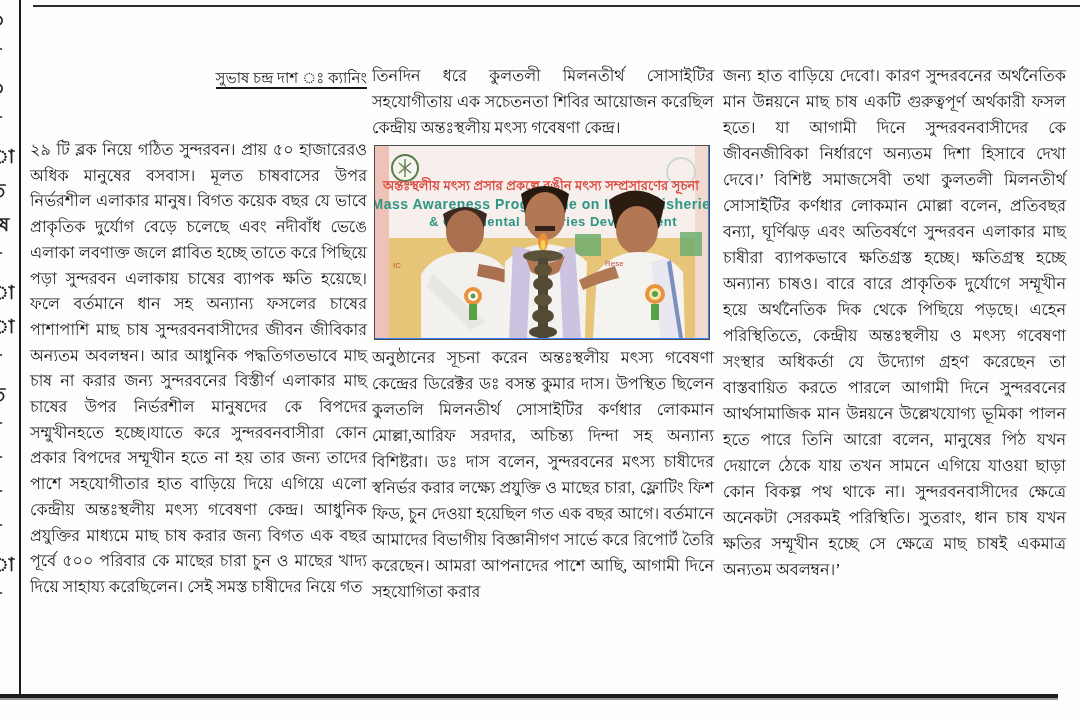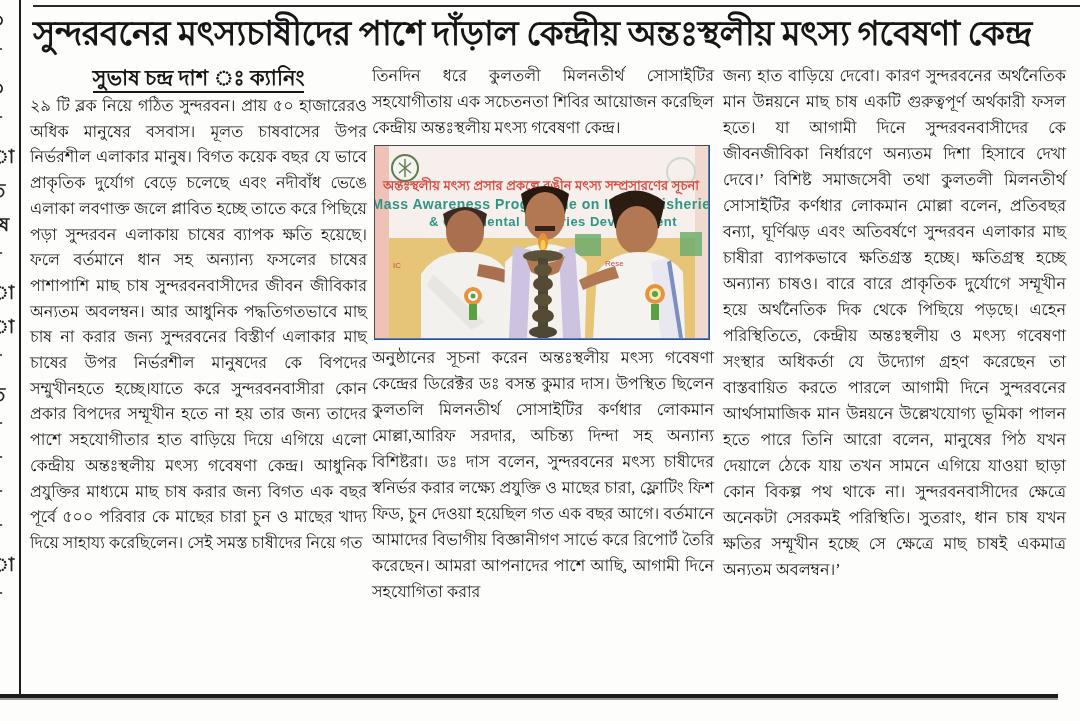--- a/index.html
+++ b/index.html
@@ -28,27 +28,27 @@
   .headline{
     position:absolute;left:33px;top:13px;width:1040px;
     font-size:34px;line-height:42px;font-weight:bold;
     white-space:nowrap;letter-spacing:-0.5px;
   }
   .col{position:absolute;top:63px;text-align:justify;}
   .col1{left:30px;width:337px;}
   .col2{left:372px;width:342px;}
   .col3{left:723px;width:343px;}
   .byline{
-    font-size:21px;font-weight:bold;line-height:30px;text-align:center;
+    font-size:15px;font-weight:normal;line-height:30px;text-align:right;
   }
   .byline span{border-bottom:2px solid #161616;padding-bottom:1px;}
   .bodytext{
     font-size:16px;line-height:26px;margin:0;
   }
-  .col1 .bodytext{line-height:25.7px;}
+  .col1 .bodytext{line-height:25.7px;margin-top:44px;}
   .photo-wrap{
     margin:4px 0 5px 2px;width:336px;height:195px;
     border:1.5px solid #4c4c4c;box-sizing:border-box;
     background:#3b82f6;overflow:hidden;
   }
   .bottom-rule{
     position:absolute;left:0;top:694px;width:1058px;height:4px;
     background:#1d1d1d;border-bottom:2px solid #9a9a9a;
   }
   svg text{font-family:"Liberation Sans", sans-serif;}
@@ -74,21 +74,20 @@
 ম
 ম
 ব
 ম
 া
 ম</div>
   </div>
 
   <div class="top-rule"></div>
 
-  <div class="headline">সুন্দরবনের মৎস্যচাষীদের পাশে দাঁড়াল কেন্দ্রীয় অন্তঃস্থলীয় মৎস্য গবেষণা কেন্দ্র</div>
 
   <div class="col col1">
     <div class="byline"><span>সুভাষ চন্দ্র দাশ ঃ ক্যানিং</span></div>
     <p class="bodytext">২৯ টি ব্লক নিয়ে গঠিত সুন্দরবন। প্রায় ৫০ হাজারেরও অধিক মানুষের বসবাস। মূলত চাষবাসের উপর নির্ভরশীল এলাকার মানুষ। বিগত কয়েক বছর যে ভাবে প্রাকৃতিক দুর্যোগ বেড়ে চলেছে এবং নদীবাঁধ ভেঙে এলাকা লবণাক্ত জলে প্লাবিত হচ্ছে তাতে করে পিছিয়ে পড়া সুন্দরবন এলাকায় চাষের ব্যাপক ক্ষতি হয়েছে। ফলে বর্তমানে ধান সহ অন্যান্য ফসলের চাষের পাশাপাশি মাছ চাষ সুন্দরবনবাসীদের জীবন জীবিকার অন্যতম অবলম্বন। আর আধুনিক পদ্ধতিগতভাবে মাছ চাষ না করার জন্য সুন্দরবনের বিস্তীর্ণ এলাকার মাছ চাষের উপর নির্ভরশীল মানুষদের কে বিপদের সম্মুখীনহতে হচ্ছে।যাতে করে সুন্দরবনবাসীরা কোন প্রকার বিপদের সম্মূখীন হতে না হয় তার জন্য তাদের পাশে সহযোগীতার হাত বাড়িয়ে দিয়ে এগিয়ে এলো কেন্দ্রীয় অন্তঃস্থলীয় মৎস্য গবেষণা কেন্দ্র। আধুনিক প্রযুক্তির মাধ্যমে মাছ চাষ করার জন্য বিগত এক বছর পূর্বে ৫০০ পরিবার কে মাছের চারা চুন ও মাছের খাদ্য দিয়ে সাহায্য করেছিলেন। সেই সমস্ত চাষীদের নিয়ে গত</p>
   </div>
 
   <div class="col col2">
     <p class="bodytext">তিনদিন ধরে কুলতলী মিলনতীর্থ সোসাইটির সহযোগীতায় এক সচেতনতা শিবির আয়োজন করেছিল কেন্দ্রীয় অন্তঃস্থলীয় মৎস্য গবেষণা কেন্দ্র।</p>
 
     <div class="photo-wrap">

